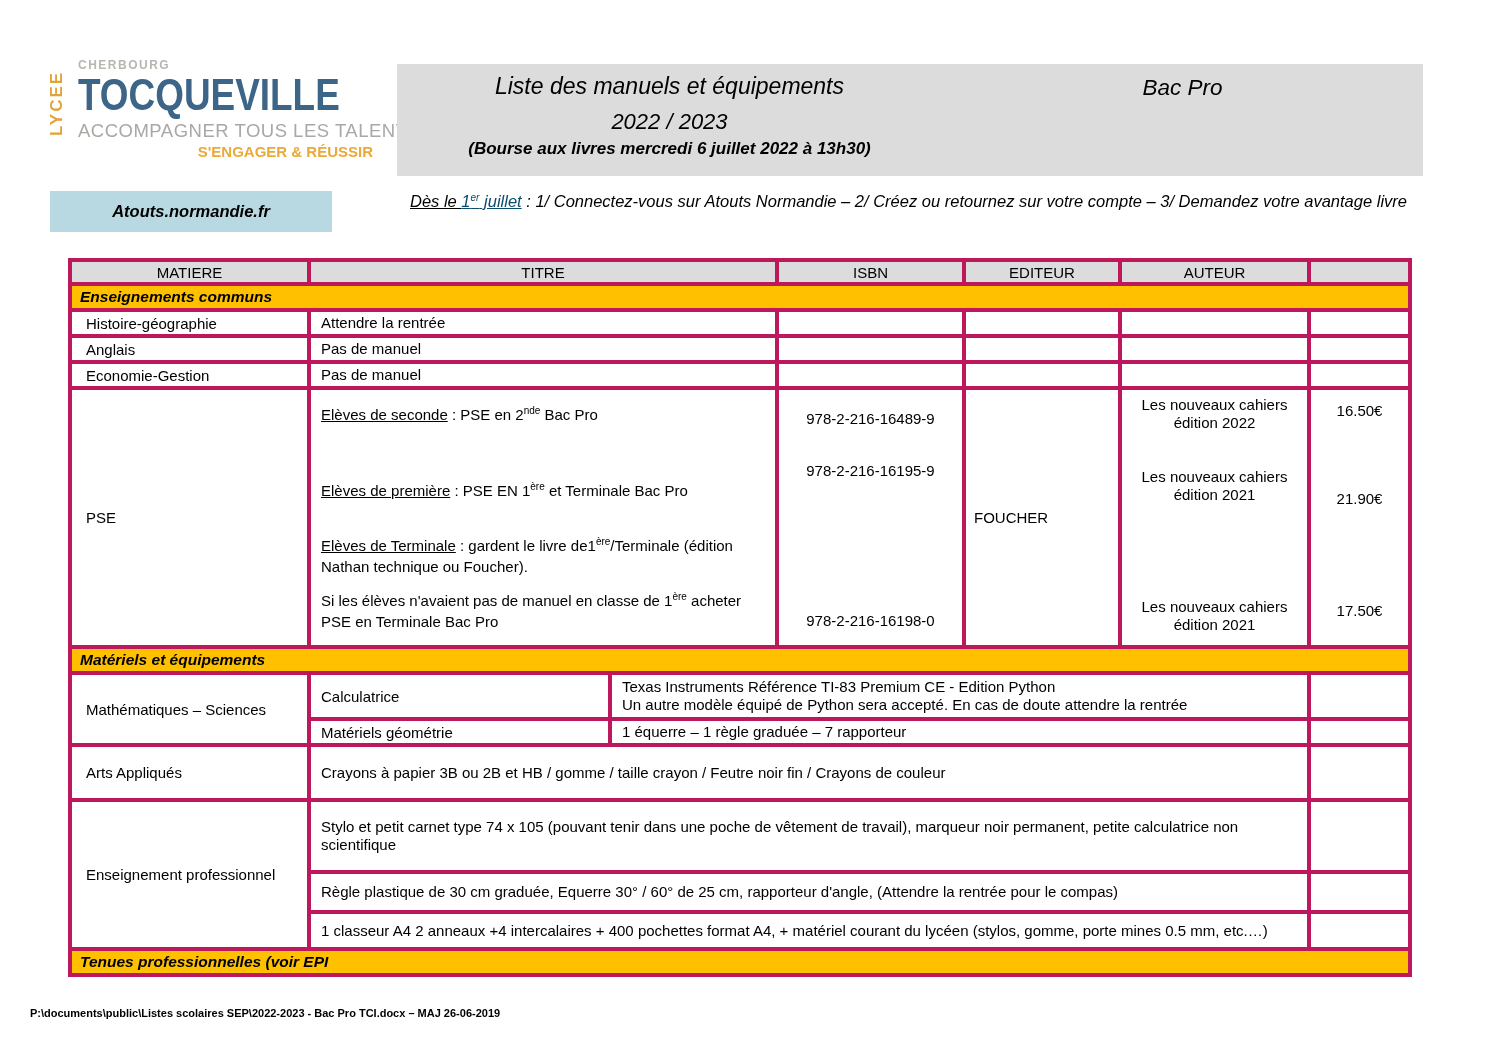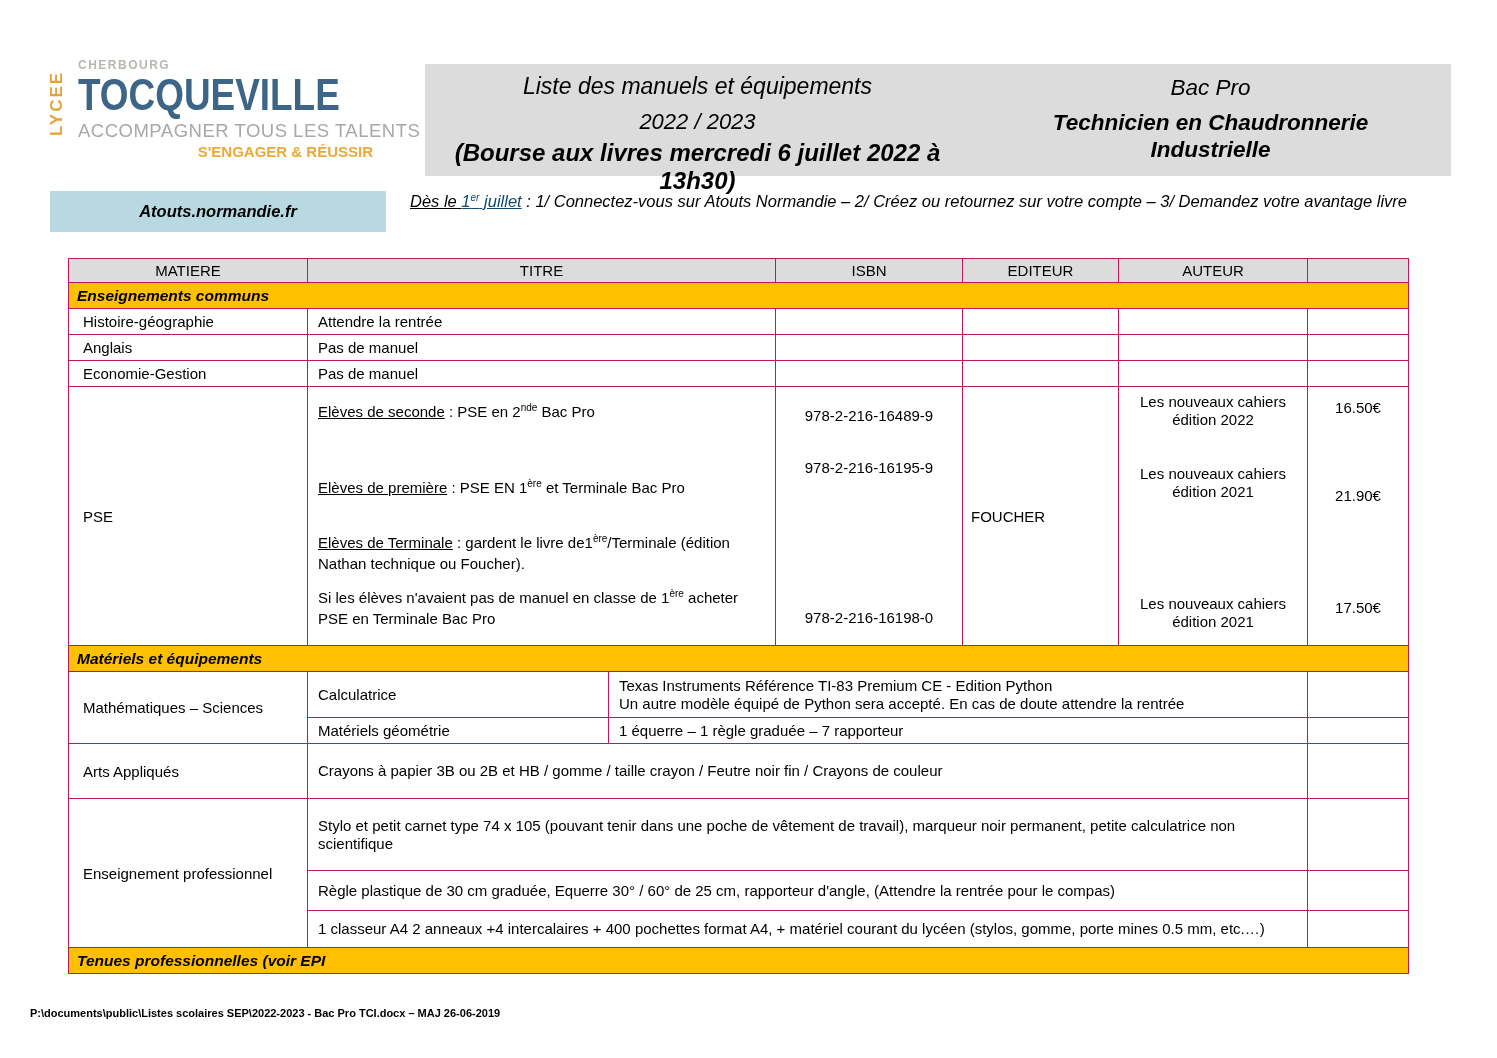--- a/index.html
+++ b/index.html
@@ -14,43 +14,43 @@
                color:#e3a33c; font-weight:bold; font-size:17px; letter-spacing:2px; }
   .logo-main { margin-left:33px; }
   .logo-city { color:#b9b6b0; font-size:12px; font-weight:bold; letter-spacing:1.5px; }
   .logo-name { color:#3d6587; font-size:45px; font-weight:bold; line-height:1.0;
                transform:scaleX(0.82); transform-origin:left center; white-space:nowrap; }
   .logo-tagline { color:#a9a8a5; font-size:18.5px; letter-spacing:0.5px; margin-top:3px; white-space:nowrap; }
   .logo-motto { color:#eba937; font-size:15px; font-weight:bold; text-align:right; margin-top:1px; padding-right:12px; }
 
   
   .band { position:absolute; left:397px; top:64px; width:1026px; height:112px;
-          background:#dcdcdc; display:flex;margin-left:28px; }
+          background:#dcdcdc; display:flex; }
   .band-left { width:545px; text-align:center; padding-top:9px; }
   .band-title { font-style:italic; font-size:23px; }
   .band-year  { font-style:italic; font-size:22px; margin-top:9px; }
-  .band-sub   { font-style:italic; font-weight:bold; font-size:24px; margin-top:4px; }
+  .band-sub   { font-style:italic; font-weight:bold; font-size:17px; margin-top:4px; }
   .band-right { flex:1; text-align:center; padding-top:11px; }
   .band-level { font-style:italic; font-size:22.5px; }
   .band-prog  { font-style:italic; font-weight:bold; font-size:22.5px; margin-top:8px;
                 line-height:1.22; padding:0 55px; }
 
   
-  .bluebox { position:absolute; left:50px; top:191px; width:336px; height:41px;
+  .bluebox { position:absolute; left:50px; top:191px; width:282px; height:41px;
              background:#b8d9e2; display:flex; align-items:center; justify-content:center;
              font-weight:bold; font-style:italic; font-size:16.5px; }
   .notice { position:absolute; left:410px; top:190px; width:1000px;
             font-style:italic; font-size:16.5px; line-height:22px; }
   .notice .u   { text-decoration:underline; }
   .notice .red { color:#0c4a6e; text-decoration:underline; }
   sup { font-size:10px; vertical-align:super; line-height:0; }
 
   
   .booklist { position:absolute; left:68px; top:258px; border-collapse:collapse; table-layout:fixed; }
-  .booklist td { border:1px solid #be185d; font-size:15px; vertical-align:middle;
+  .booklist td { border:4px solid #be185d; font-size:15px; vertical-align:middle;
                  padding:0 8px; overflow:hidden; }
   tr.thead td { background:#dcdcdc; text-align:center; height:24px; padding:0 4px; }
   tr.banner td { background:#ffc000; font-weight:bold; font-style:italic;
                  height:26px; font-size:15.5px; padding-left:8px; }
   td.mat { padding-left:14px; }
   td.center { text-align:left;margin-left:48px; }
   tr.srow td { height:26px; }
   .u { text-decoration:underline; }
 
   
@@ -81,21 +81,20 @@
   </div>
 
   <div class="band">
     <div class="band-left">
       <div class="band-title">Liste des manuels et équipements</div>
       <div class="band-year">2022 / 2023</div>
       <div class="band-sub">(Bourse aux livres mercredi 6 juillet 2022 à 13h30)</div>
     </div>
     <div class="band-right">
       <div class="band-level">Bac Pro</div>
-      <div class="band-prog">Technicien en Chaudronnerie Industrielle</div>
     </div>
   </div>
 
   <div class="bluebox">Atouts.normandie.fr</div>
   <div class="notice">
     <span class="u">Dès le </span><span class="red"><span>1</span><sup>er</sup><span> juillet</span></span><span> : 1/ Connectez-vous sur Atouts Normandie  – 2/ Créez ou retournez sur votre compte – 3/ Demandez votre avantage livre</span>
   </div>
 
   <table class="booklist">
     <colgroup>

